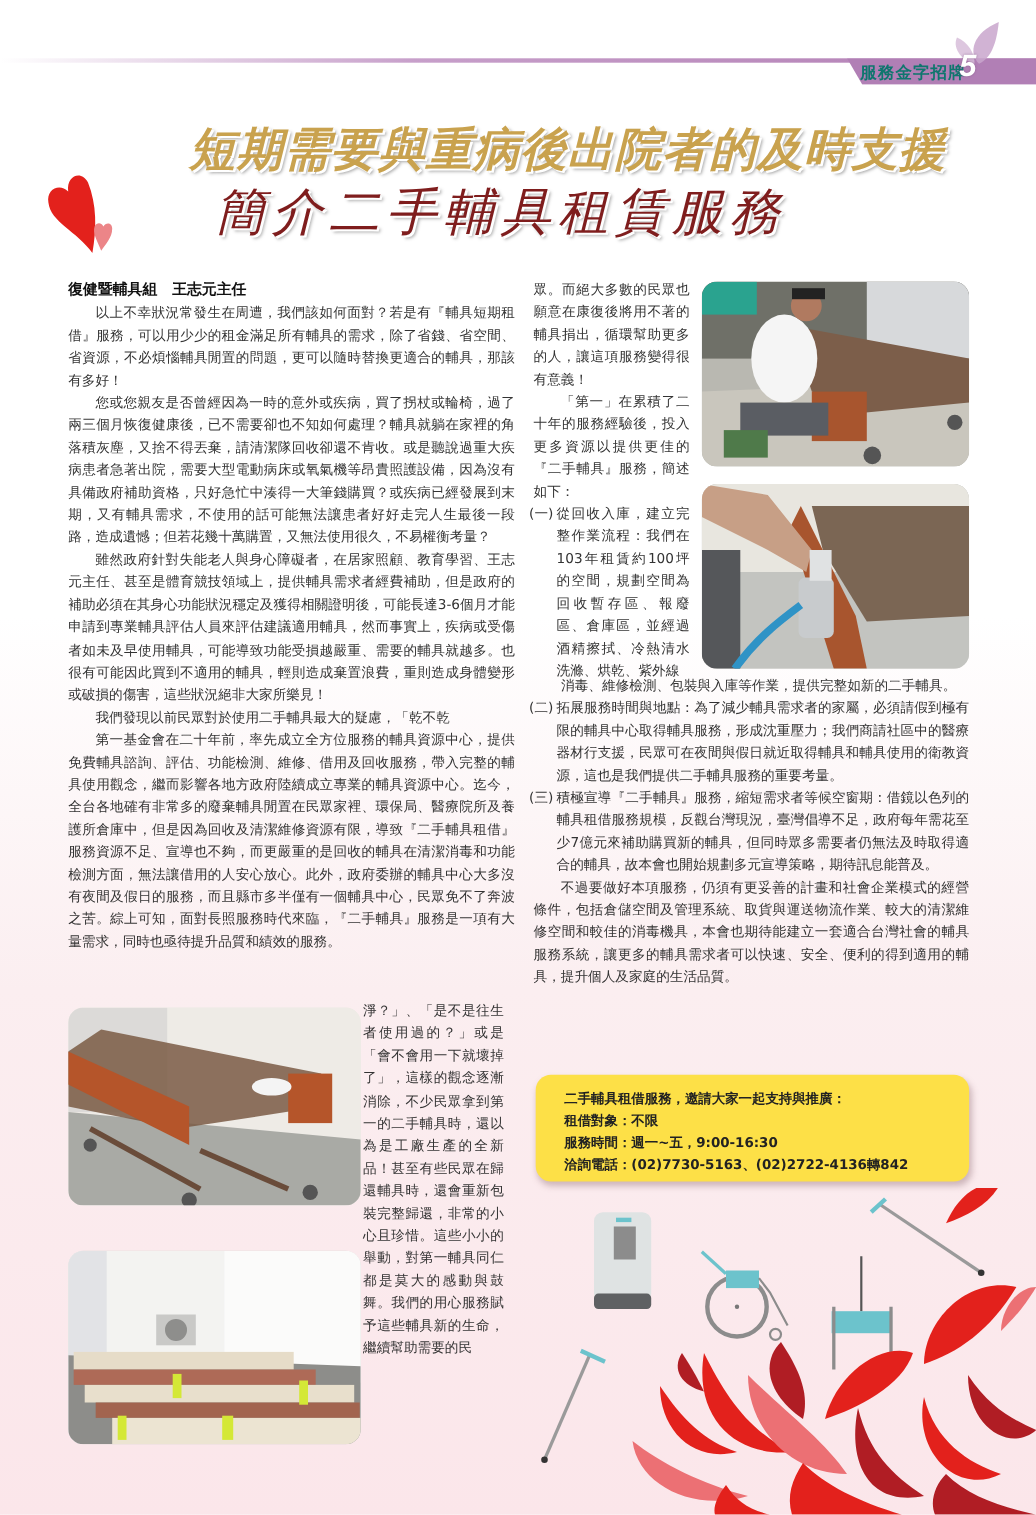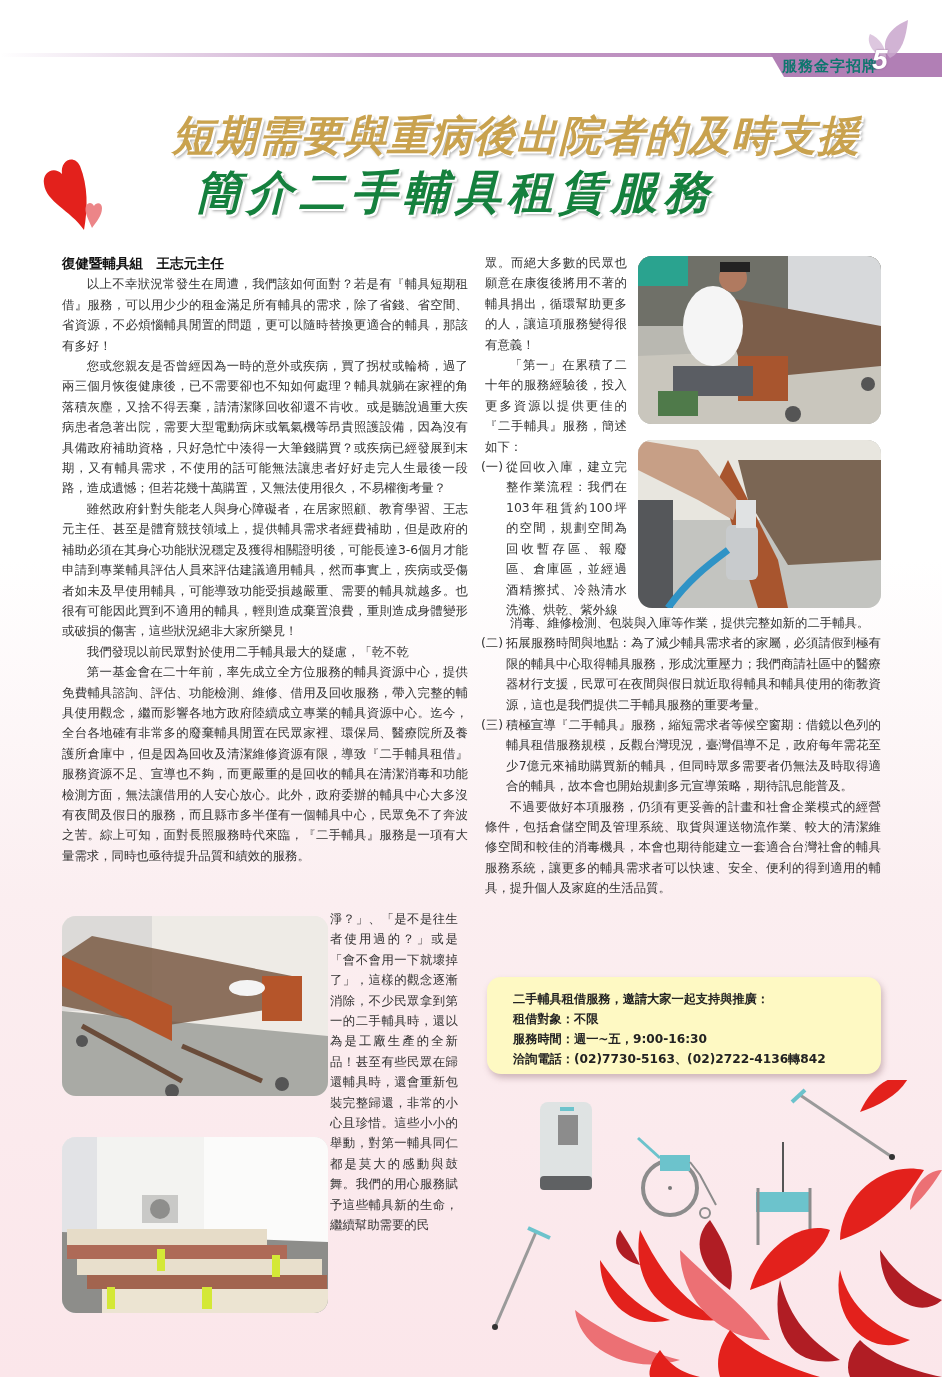--- a/index.html
+++ b/index.html
@@ -35,22 +35,22 @@
   .title-1 {
     position: absolute; left: 100px; top: 108px; width: 760px;
     font-family: "DejaVu Serif", serif; font-weight: bold; font-style: italic;
     font-size: 42px; letter-spacing: 1px; color: #c9a24e;
     text-shadow: 2px 2px 0 #fff, 3px 3px 3px rgba(0,0,0,0.35);
     white-space: nowrap;
     text-align: right;
   }
   .title-2 {
     position: absolute; left: 195px; top: 162px; width: 700px;
-    font-family: "DejaVu Serif", serif; font-weight: bold; font-style: italic;
-    font-size: 46px; letter-spacing: 6px; color: #15803d;
+    font-family: "DejaVu Serif", serif; font-weight: normal; font-style: italic;
+    font-size: 46px; letter-spacing: 6px; color: #7f1d1d;
     text-shadow: 2px 2px 0 #fff, 3px 3px 3px rgba(0,0,0,0.35);
     white-space: nowrap;
   }
   .heart-deco { position: absolute; left: 40px; top: 152px; width: 70px; height: 80px; }
 
   
   .col {
     position: absolute; font-size: 12.4px; line-height: 20.4px; color: #333;
     text-align: justify;
   }
@@ -66,21 +66,21 @@
   
   .photo {
     position: absolute; border-radius: 14px; overflow: hidden;
     background: #d9d9d6;
   }
   .photo svg { width: 100%; height: 100%; display: block; }
 
   
   .info-box {
     position: absolute; left: 487px; top: 977px; width: 394px; height: 97px;
-    background: #fef9c3; border-radius: 14px;
+    background: #fde047; border-radius: 14px;
     box-shadow: 2px 4px 6px rgba(120,80,90,0.35);
     padding: 12px 26px; font-size: 12.2px; font-weight: bold; line-height: 20px; color: #222;
   }
   .deco-layer { position: absolute; left: 480px; top: 1080px; width: 462px; height: 297px; }
 </style>
 </head>
 <body>
 
 <div class="top-rule"></div>
 <div class="section-tab"></div>

